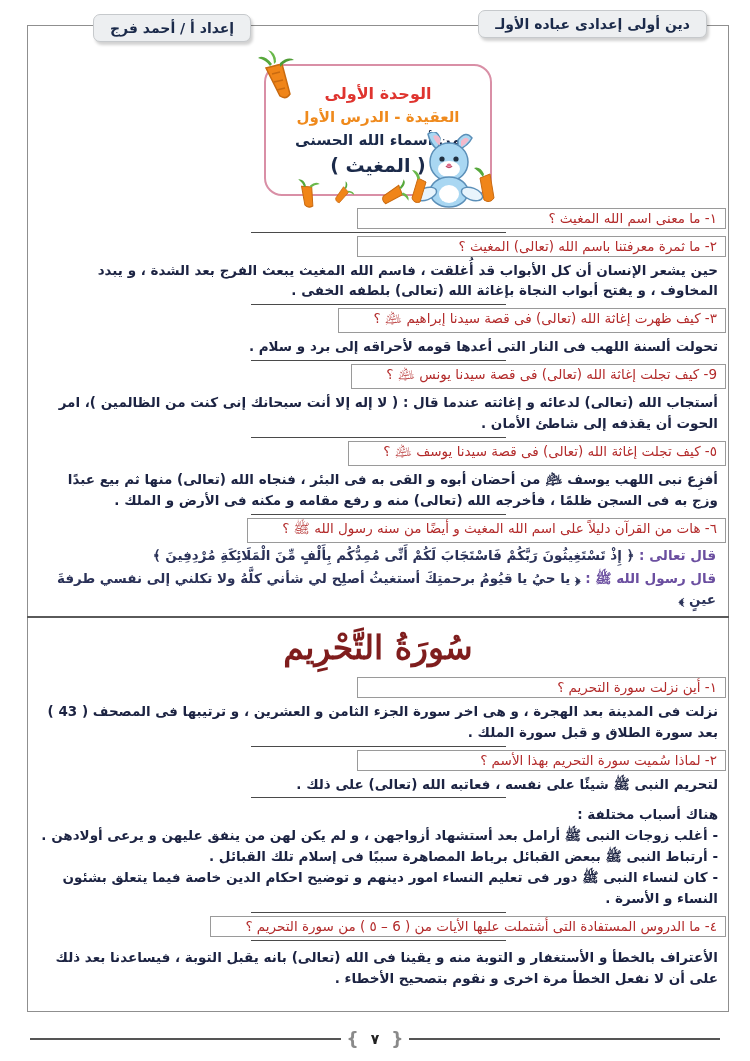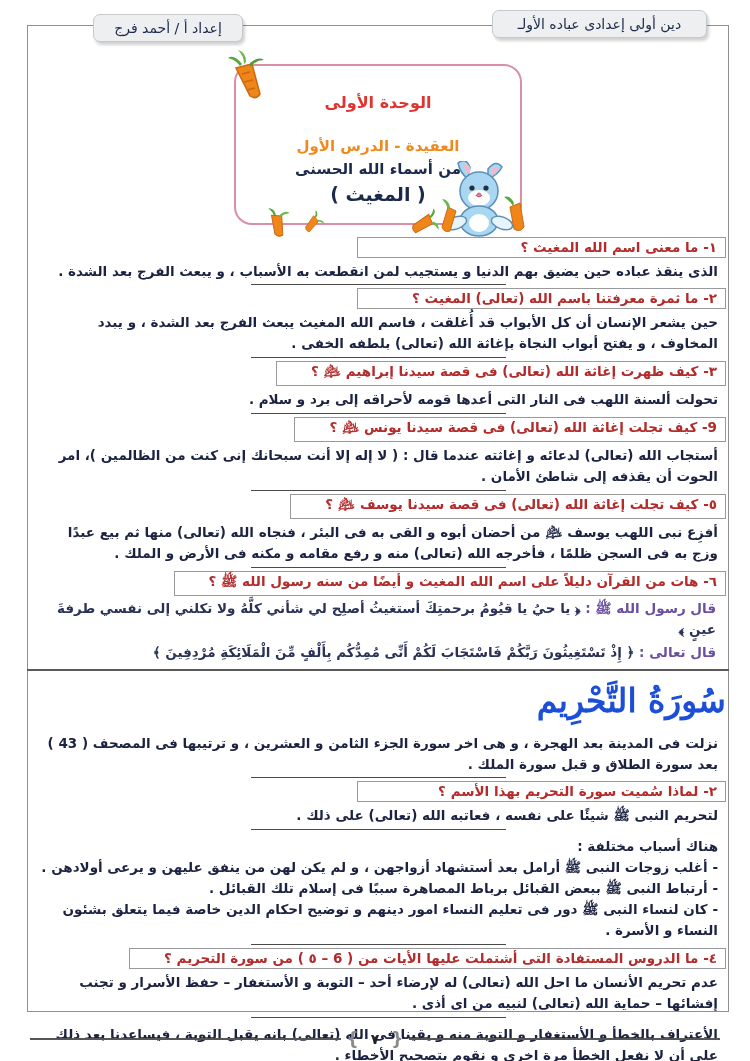--- a/index.html
+++ b/index.html
@@ -18,55 +18,55 @@
     border:1.5px solid #8f8f8f;
   }
   
   .tab {
     position:absolute; top:10px;
     background:#edeff1;
     border:1px solid #c6c9cc;
     border-radius:7px;
     box-shadow:2px 3px 3px rgba(0,0,0,.18);
     padding:5px 16px;
-    font-weight:400; font-size:14px; color:#1b2a4a;
+    font-weight:700; font-size:14px; color:#1b2a4a;
     z-index:5; white-space:nowrap;
   }
   .tab-right { right:43px; min-width:215px; text-align:center; }
   .tab-left  { left:93px;  min-width:150px; text-align:center; top:14px; }
 
   .content { position:absolute; left:30px; right:24px; top:28px; }
 
   
   .title-card {
     position:relative;
-    width:288px; margin:36px auto 12px;
+    width:228px; margin:36px auto 12px;
     border:2px solid #d98fa6; border-radius:18px;
-    padding:25px 10px 14px;
+    padding:16px 10px 14px;
     text-align:center; background:#fff;
     z-index:2;
   }
   .title-card .t1 { color:#df342f; font-weight:700; font-size:16px; line-height:1.5; }
-  .title-card .t2 { color:#ef8a1d; font-weight:700; font-size:15px; line-height:1.5;margin-top:20px; }
+  .title-card .t2 { color:#ef8a1d; font-weight:700; font-size:15px; line-height:1.5; }
   .title-card .t3 { color:#1b2a4a; font-weight:700; font-size:15px; line-height:1.5; }
   .title-card .t4 { color:#1b2a4a; font-weight:700; font-size:19px; line-height:1.5; }
   .deco { position:absolute; z-index:3; }
   .deco-carrot-tr { top:-16px; left:-14px; width:46px; height:52px; }
   .deco-rabbit    { bottom:-20px; right:-8px; width:88px; height:82px; }
   .deco-carrot-b1 { bottom:-14px; right:80px; width:30px; height:30px; transform:rotate(80deg); }
   .deco-carrot-b2 { bottom:-15px; left:26px;  width:30px; height:32px; transform:rotate(15deg); }
   .deco-carrot-b3 { bottom:-11px; left:66px;  width:22px; height:24px; transform:rotate(60deg); }
 
   
   .qa { margin-bottom:1px; }
   .q-box {
     width:fit-content; min-width:53%;
     border:1px solid #9a9a9a;
     padding:1px 8px 2px 34px;
-    color:#b32b2b; font-weight:700; font-size:13.5px;
+    color:#b32b2b; font-weight:400; font-size:13.5px;
     background:#fff; white-space:nowrap;
   }
   .answer {
     color:#1c2342; font-weight:700; font-size:13.5px;
     line-height:1.55; text-align:right;
     padding:3px 8px 0 10px;
     white-space:pre-line;
   }
   .answer-underline {
     width:255px; margin:2px auto 3px;
@@ -76,22 +76,22 @@
     text-align:right; padding:2px 10px 0 6px;
     font-weight:700; font-size:13.5px; line-height:1.55;
   }
   .quote-label { color:#6b4fa0; }
   .quote-text  { color:#2b3258; }
   .section-divider {
     border-bottom:2.5px solid #5a5a5a;
     margin:6px -3px 2px;
   }
   .calligraphy {
-    font-size:33px; font-weight:700;
-    color:#1d4ed8; padding:8px 0 10px;
+    text-align:center; font-size:33px; font-weight:700;
+    color:#7f1d1d; padding:8px 0 10px;
     font-family:"DejaVu Serif","Liberation Serif",serif;
   }
   
   .footer {
     position:absolute; left:30px; right:30px; bottom:12px;
     display:flex; align-items:center; gap:6px;
   }
   .footer .fline { flex:1; border-top:2px solid #555; }
   .footer .fbracket { color:#8a8a8a; font-size:17px; font-weight:700; }
   .footer .fnum { color:#222; font-size:14px; font-weight:700; padding:0 6px; }
@@ -155,21 +155,20 @@
     </svg>
     <svg class="deco deco-carrot-b3" viewBox="0 0 30 30">
       <path d="M8 10 L18 8 L24 26 Q20 30 16 27 Z" fill="#f08519" stroke="#c96a10"></path>
       <path d="M12 8 Q8 2 3 4 Q8 6 11 10 Z" fill="#57a83c"></path>
       <path d="M16 7 Q20 1 25 3 Q20 5 17 9 Z" fill="#6ab84a"></path>
     </svg>
   </div>
 
   <div class="qa">
     <div class="q-box"><span>١- ما معنى اسم الله المغيث ؟</span></div>
-    <div class="answer">الذى ينقذ عباده حين يضيق بهم الدنيا و يستجيب لمن انقطعت به الأسباب ، و يبعث الفرج بعد الشدة .</div>
     <div class="answer-underline"></div>
   </div>
 
   <div class="qa">
     <div class="q-box"><span>٢- ما ثمرة معرفتنا باسم الله (تعالى) المغيث ؟</span></div>
     <div class="answer">حين يشعر الإنسان أن كل الأبواب قد أُغلقت ، فاسم الله المغيث يبعث الفرج بعد الشدة ، و يبدد المخاوف ، و يفتح أبواب النجاة بإغاثة الله (تعالى) بلطفه الخفى .</div>
     <div class="answer-underline"></div>
   </div>
 
   <div class="qa">
@@ -185,54 +184,54 @@
   </div>
 
   <div class="qa">
     <div class="q-box"><span>٥- كيف تجلت إغاثة الله (تعالى) فى قصة سيدنا يوسف ﵇ ؟</span></div>
     <div class="answer">أفزِع نبى اللهب يوسف ﵇ من أحضان أبوه و القى به فى البئر ، فنجاه الله (تعالى) منها ثم بيع عبدًا وزج به فى السجن ظلمًا ، فأخرجه الله (تعالى) منه و رفع مقامه و مكنه فى الأرض و الملك .</div>
     <div class="answer-underline"></div>
   </div>
 
   <div class="qa">
     <div class="q-box"><span>٦- هات من القرآن دليلاً على اسم الله المغيث و أيضًا من سنه رسول الله ﷺ ؟</span></div>
+    <div class="quote-line">
+      <span class="quote-label">قال تعالى : </span><span class="quote-text">﴿ إِذْ تَسْتَغِيثُونَ رَبَّكُمْ فَاسْتَجَابَ لَكُمْ أَنِّى مُمِدُّكُم بِأَلْفٍ مِّنَ الْمَلَائِكَةِ مُرْدِفِينَ ﴾</span>
+    </div>
     <div class="quote-line">
       <span class="quote-label">قال رسول الله ﷺ : </span><span class="quote-text">﴿ يا حيُ يا قيُومُ برحمتِكَ أستغيثُ أصلِح لي شأني كلَّهُ ولا تكلني إلى نفسي طرفةَ عينٍ ﴾</span>
     </div>
-    <div class="quote-line">
-      <span class="quote-label">قال تعالى : </span><span class="quote-text">﴿ إِذْ تَسْتَغِيثُونَ رَبَّكُمْ فَاسْتَجَابَ لَكُمْ أَنِّى مُمِدُّكُم بِأَلْفٍ مِّنَ الْمَلَائِكَةِ مُرْدِفِينَ ﴾</span>
-    </div>
   </div>
 
   <div class="section-divider"></div>
 
   <div class="calligraphy">سُورَةُ التَّحْرِيم</div>
 
   <div class="qa">
+    <div class="q-box"><span>١- أين نزلت سورة التحريم ؟</span></div>
     <div class="answer">نزلت فى المدينة بعد الهجرة ، و هى اخر سورة الجزء الثامن و العشرين ، و ترتيبها فى المصحف ( 43 ) بعد سورة الطلاق و قبل سورة الملك .</div>
     <div class="answer-underline"></div>
   </div>
 
   <div class="qa">
     <div class="q-box"><span>٢- لماذا سُميت سورة التحريم بهذا الأسم ؟</span></div>
     <div class="answer">لتحريم النبى ﷺ شيئًا على نفسه ، فعاتبه الله (تعالى) على ذلك .</div>
     <div class="answer-underline"></div>
   </div>
 
   <div class="qa">
     <div class="answer">هناك أسباب مختلفة :
 - أغلب زوجات النبى ﷺ أرامل بعد أستشهاد أزواجهن ، و لم يكن لهن من ينفق عليهن و يرعى أولادهن .
 - أرتباط النبى ﷺ ببعض القبائل برباط المصاهرة سببًا فى إسلام تلك القبائل .
 - كان لنساء النبى ﷺ دور فى تعليم النساء امور دينهم و توضيح احكام الدين خاصة فيما يتعلق بشئون النساء و الأسرة .</div>
     <div class="answer-underline"></div>
   </div>
 
   <div class="qa">
     <div class="q-box"><span>٤- ما الدروس المستفادة التى أشتملت عليها الأيات من ( 6 – ٥ ) من سورة التحريم ؟</span></div>
-    <div class="answer">عدم تحريم الأنسان ما احل الله (تعالى) له لإرضاء أحد – التوبة و الأستغفار – حفظ الأسرار و تجنب إفشائها – حماية الله (تعالى) لنبيه من اى أذى .</div>
     <div class="answer-underline"></div>
   </div>
 
   <div class="qa">
     <div class="answer">الأعتراف بالخطأ و الأستغفار و التوبة منه و يقينا فى الله (تعالى) بانه يقبل التوبة ، فيساعدنا بعد ذلك على أن لا نفعل الخطأ مرة اخرى و نقوم بتصحيح الأخطاء .</div>
   </div>
 
 </div>
 
 <div class="footer">

